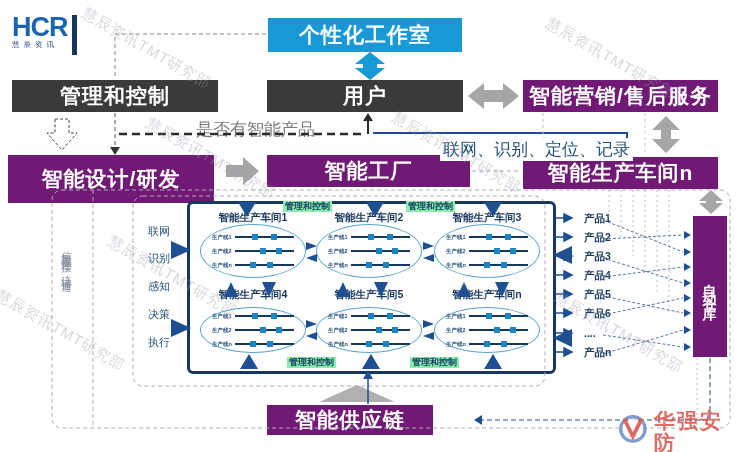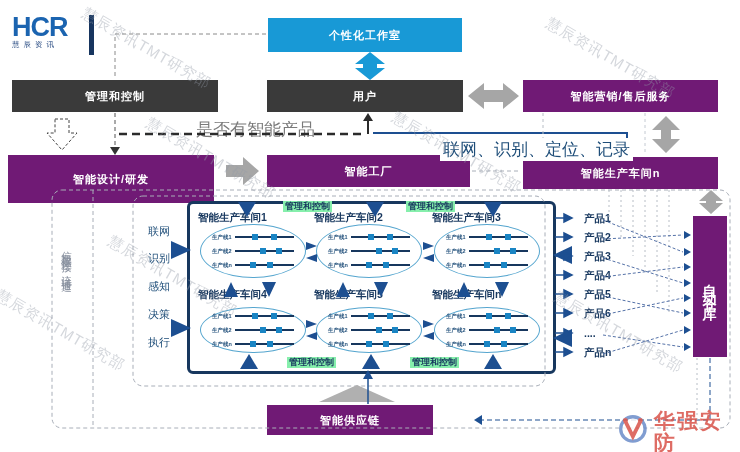--- a/index.html
+++ b/index.html
@@ -1,24 +1,24 @@
 <!DOCTYPE html>
 <html><head>
 <meta charset="utf-8">
 <style>
   html,body{margin:0;padding:0;background:#fff}
   body{width:740px;height:452px;position:relative;overflow:hidden;
        font-family:"Liberation Sans","DejaVu Sans",sans-serif}
   .abs{position:absolute}
   .box{position:absolute;display:flex;align-items:center;justify-content:center;
-       color:#fff;font-weight:bold;font-size:11px;letter-spacing:1px;white-space:nowrap}
+       color:#fff;font-weight:bold;font-size:21px;letter-spacing:1px;white-space:nowrap}
   .dark{background:#3a3a3a}
   .navy{background:#701a75}
   .sky{background:#1899d6}
-  .ws-label{position:absolute;width:110px;font-size:10.5px;
+  .ws-label{position:absolute;width:110px;text-align:center;font-size:10.5px;
             color:#17375e;font-weight:bold;white-space:nowrap}
   .ellipse{position:absolute;border:1.3px solid #56a6cf;border-radius:50%;
            display:flex;flex-direction:column;justify-content:center;gap:3px;
            padding:0 11px;box-sizing:border-box;background:#fff}
   .pline{display:flex;align-items:center;gap:3px;height:11px}
   .pl-label{font-size:5.5px;color:#1f4e79;font-weight:bold;white-space:nowrap}
   .pl-track{flex:1;height:1.5px;background:#17375e;position:relative}
   .pl-track b{position:absolute;top:-2.5px;width:6px;height:6px;background:#1a85c4}
   .pline:nth-child(1) b:nth-child(1){left:30%}.pline:nth-child(1) b:nth-child(2){left:62%}
   .pline:nth-child(2) b:nth-child(1){left:42%}.pline:nth-child(2) b:nth-child(2){left:70%}
@@ -32,21 +32,21 @@
              transform:rotate(30deg);transform-origin:0 0;white-space:nowrap;z-index:9;
              pointer-events:none;letter-spacing:1px}
   .note{position:absolute;color:#1f4e79;font-size:17px;white-space:nowrap}
   svg.layer{position:absolute;left:0;top:0;z-index:5;pointer-events:none}
   .vtext{writing-mode:vertical-rl}
 </style>
 </head>
 <body>
 
 <div class="abs" style="left:12px;top:12px;width:70px;z-index:6">
-  <div style="position:relative;padding-right:26px;display:inline-block">
+  <div style="position:relative;padding-right:9px;display:inline-block">
     <span style="font-size:27px;font-weight:900;color:#1b64b0;letter-spacing:-1px">HCR</span>
     <span style="position:absolute;right:0;top:3px;width:5px;height:40px;background:#17355f"></span>
   </div>
   <div style="font-size:7.5px;font-weight:normal;color:#1a3f7a;letter-spacing:4px;margin-top:-3px">慧辰资讯</div>
 </div>
 
 <div class="box sky" style="left:268px;top:18px;width:194px;height:34px">个性化工作室</div>
 <div class="box dark" style="left:12px;top:80px;width:206px;height:32px">管理和控制</div>
 <div class="box dark" style="left:267px;top:80px;width:196px;height:32px">用户</div>
 <div class="box navy" style="left:523px;top:80px;width:195px;height:32px">智能营销/售后服务</div>

